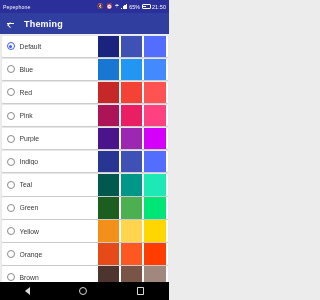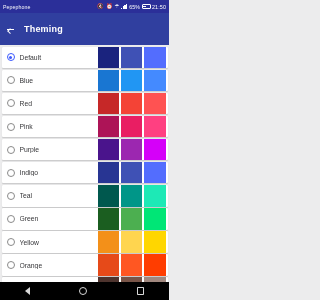--- a/index.html
+++ b/index.html
@@ -33,21 +33,21 @@
   .sig { display:inline-block; width:7px; height:5.5px; position:relative; }
   .sig b { position:absolute; bottom:0; width:1.2px; background:#fff; display:block; }
   .sig b:nth-child(1){ left:0; height:1.6px; }
   .sig b:nth-child(2){ left:1.8px; height:2.8px; }
   .sig b:nth-child(3){ left:3.6px; height:4px; }
   .sig b:nth-child(4){ left:5.4px; height:5.4px; }
 
   
   .toolbar {
     height:21px; background:#303f9f; color:#fff;
-    display:flex; align-items:center; padding:16px 6px; gap:9px;
+    display:flex; align-items:center; padding:10px 6px; gap:9px;
   }
   .back-arrow { width:9px; height:9px; position:relative; flex:none; cursor:pointer; }
   .back-arrow::before {
     content:""; position:absolute; left:1px; top:4px; width:7px; height:1.1px; background:#fff;
   }
   .back-arrow::after {
     content:""; position:absolute; left:1px; top:2.2px;
     width:3.4px; height:3.4px; border-left:1.1px solid #fff; border-bottom:1.1px solid #fff;
     transform:rotate(45deg); transform-origin:left bottom;
   }

